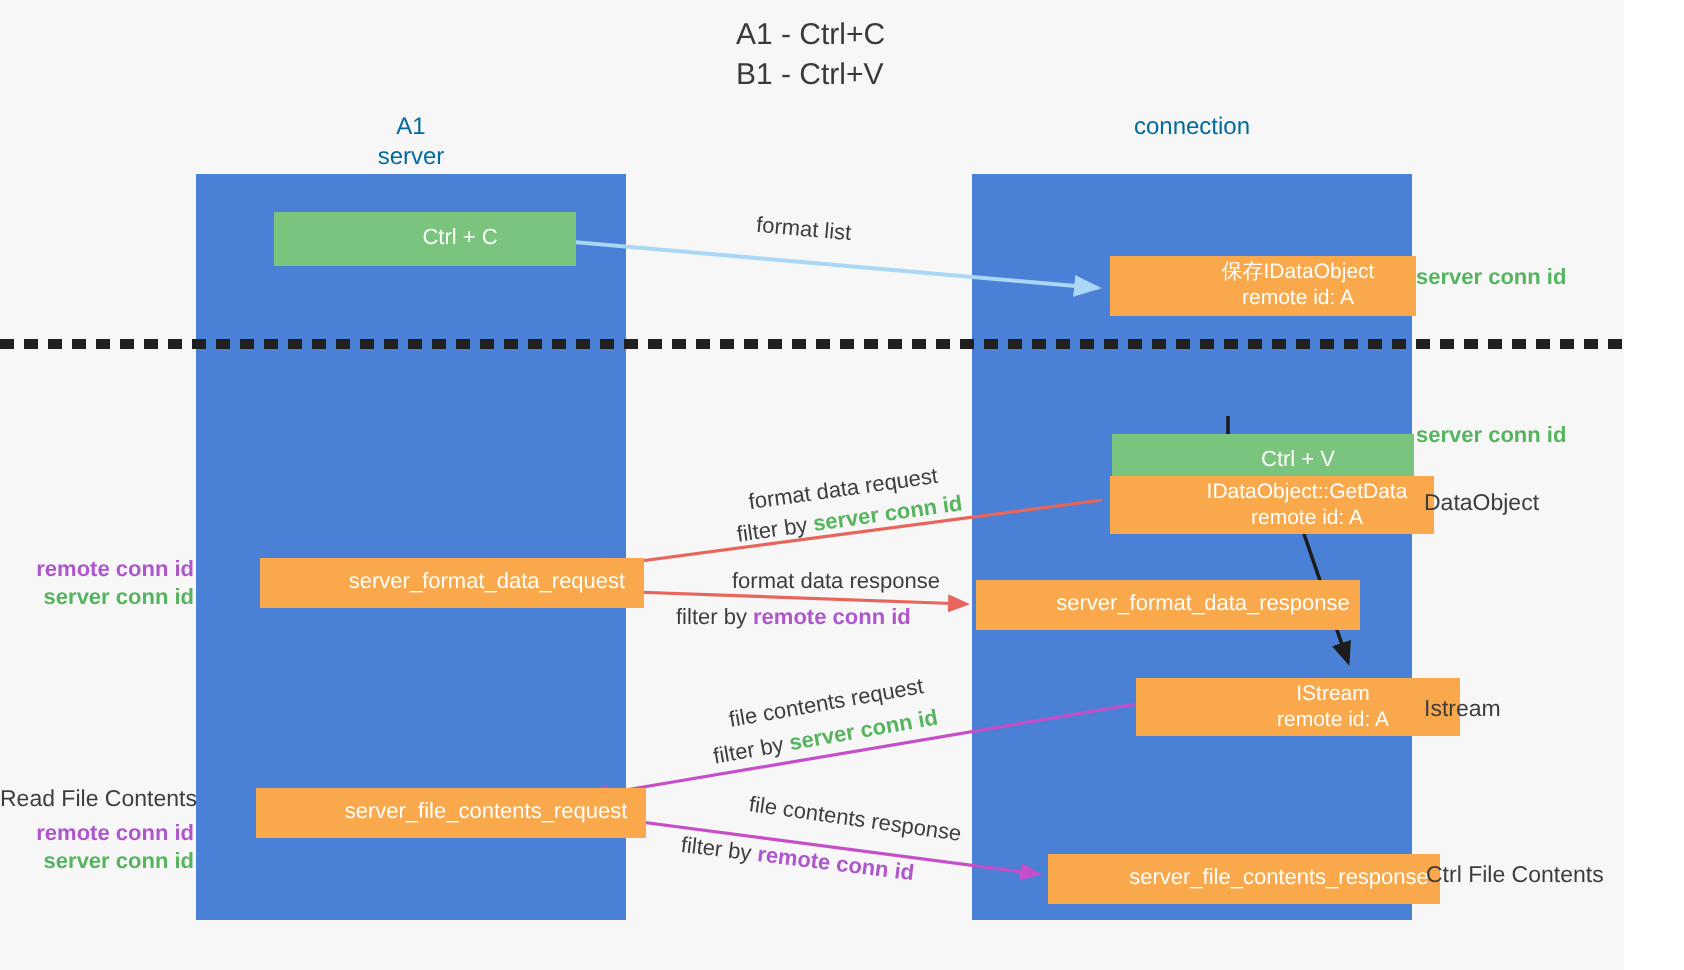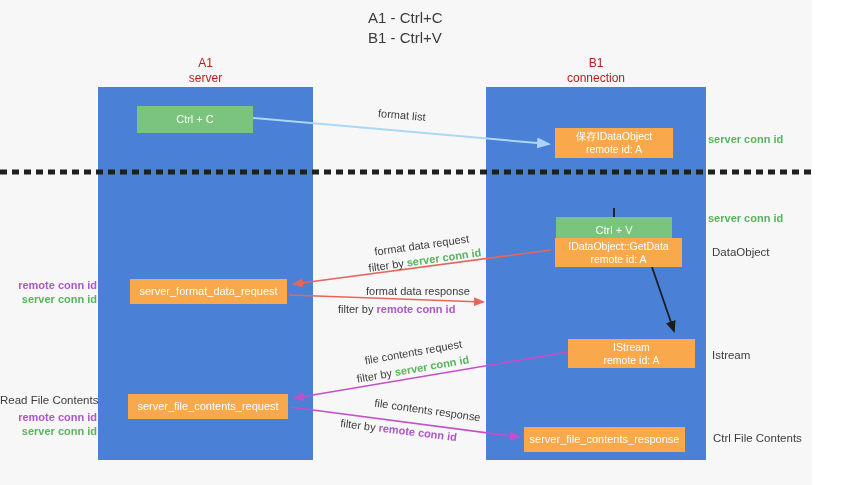--- a/index.html
+++ b/index.html
@@ -1,27 +1,27 @@
 <!DOCTYPE html>
 <html><head>
 <meta charset="utf-8">
 <style>
   html,body{margin:0;padding:0;}
   .canvas{
     position:relative;width:812px;height:485px;background:#f7f7f7;
     font-family:Liberation Sans, sans-serif;overflow:hidden;
   }
   .title{position:absolute;left:368px;top:8px;font-size:15px;line-height:20px;color:#3a3a3a;}
-  .col-header{position:absolute;top:56px;text-align:center;font-size:12px;line-height:15px;color:#b91c1c;z-index:2;}
+  .col-header{position:absolute;top:56px;text-align:center;font-size:12px;line-height:15px;color:#0369a1;z-index:2;}
   .col{position:absolute;top:87px;height:373px;background:#4a80d5;z-index:1;}
   .col-a{left:98px;width:215px;}
   .col-b{left:486px;width:220px;}
   .svg-layer{position:absolute;left:0;top:0;z-index:5;pointer-events:none;}
   .box{position:absolute;display:flex;flex-direction:column;align-items:center;justify-content:center;
-       color:#ffffff;text-align:left;z-index:10;font-size:11px;line-height:13px;}
+       color:#ffffff;text-align:left;z-index:10;font-size:11px;line-height:13px;padding-left:35px;}
   .green{background:#7ac47d;}
   .orange{background:#f9a94b;}
   .lbl{position:absolute;font-size:11px;color:#3d3d3d;white-space:nowrap;z-index:15;}
   .green-t{color:#57b45e;font-weight:bold;}
   .purple-t{color:#ae56cc;font-weight:bold;}
   .side-left{left:0;width:97px;text-align:right;line-height:14px;}
   .plain{color:#3d3d3d;font-size:11.5px;font-weight:normal;}
   .rot-up8{transform:rotate(-8deg);}
   .rot-up10{transform:rotate(-10deg);}
   .rot-dn5{transform:rotate(5deg);}
@@ -36,21 +36,20 @@
   <div class="title">
     <div>A1 - Ctrl+C</div>
     <div>B1 - Ctrl+V</div>
   </div>
 
   <div class="col-header" style="left:98px;width:215px;">
     <div>A1</div>
     <div>server</div>
   </div>
   <div class="col-header" style="left:486px;width:220px;">
-    <div>B1</div>
     <div>connection</div>
   </div>
 
   <div class="col col-a"></div>
   <div class="col col-b"></div>
 
   <svg class="svg-layer" width="842" height="485" viewBox="0 0 842 485">
     <defs>
       <marker id="mk-blue" markerUnits="userSpaceOnUse" markerWidth="14" markerHeight="11" refX="12" refY="5.5" orient="auto">
         <path d="M0,0 L14,5.5 L0,11 Z" fill="#aad7f6"></path>
@@ -103,20 +102,23 @@
 
   <div class="box orange" style="left:568px;top:339px;width:127px;height:29px;font-size:10.5px;">
     <div>IStream</div>
     <div>remote id: A</div>
   </div>
 
   <div class="box orange" style="left:130px;top:279px;width:157px;height:25px;">
     <div>server_format_data_request</div>
   </div>
 
+  <div class="box orange" style="left:488px;top:290px;width:157px;height:25px;">
+    <div>server_format_data_response</div>
+  </div>
 
   <div class="box orange" style="left:524px;top:427px;width:161px;height:25px;">
     <div>server_file_contents_response</div>
   </div>
 
   <div class="box orange" style="left:128px;top:394px;width:160px;height:25px;">
     <div>server_file_contents_request</div>
   </div>
 
   <div class="lbl rot-dn5" style="left:378px;top:109px;">format list</div>

